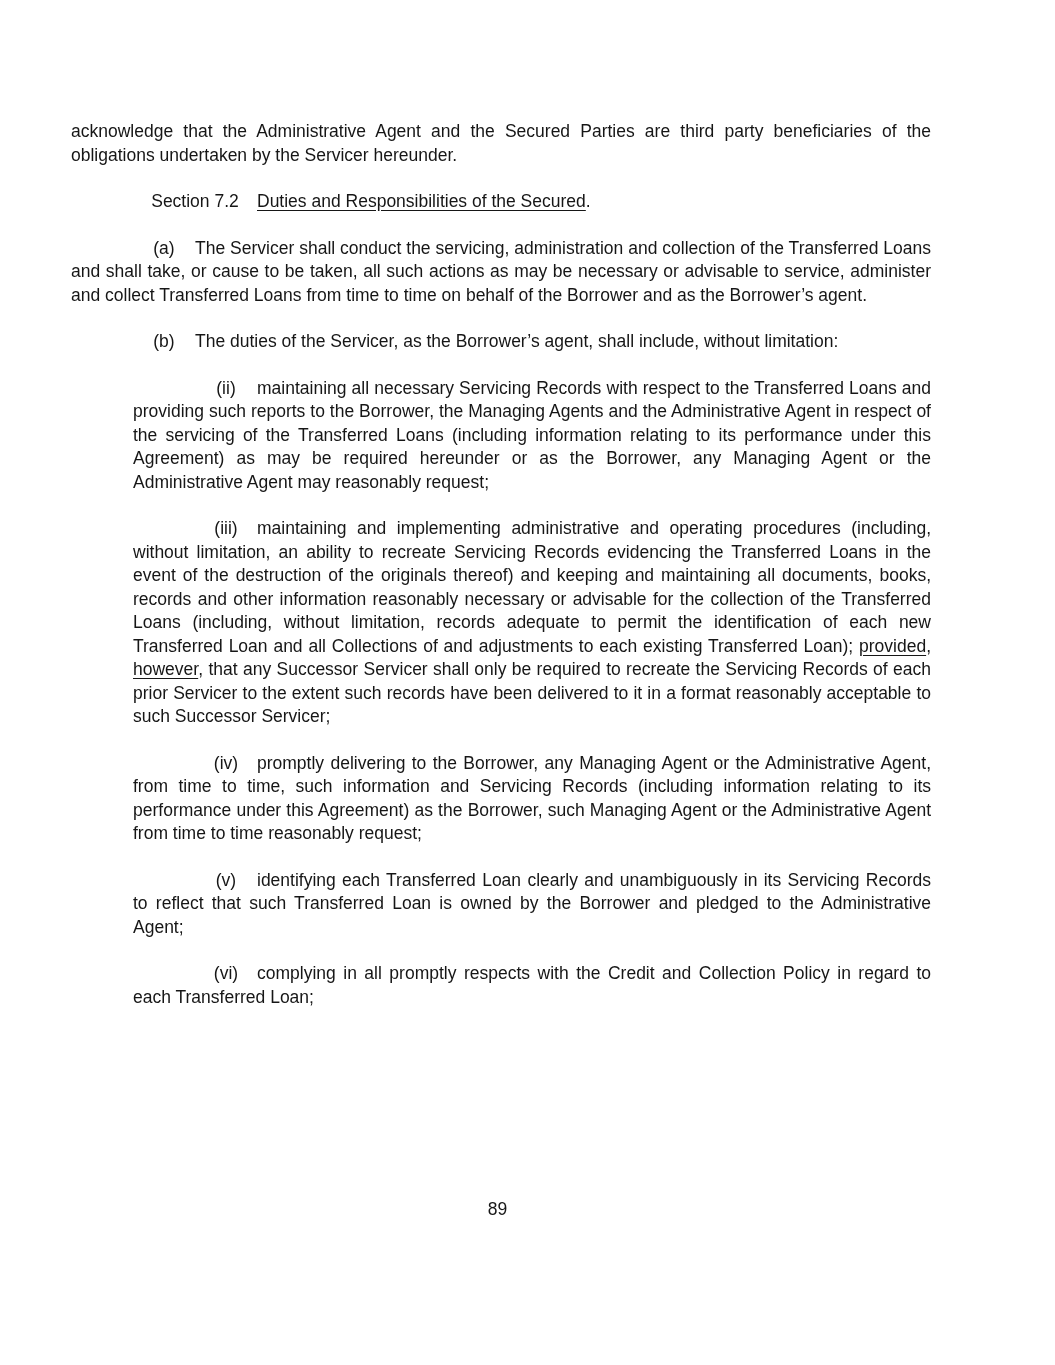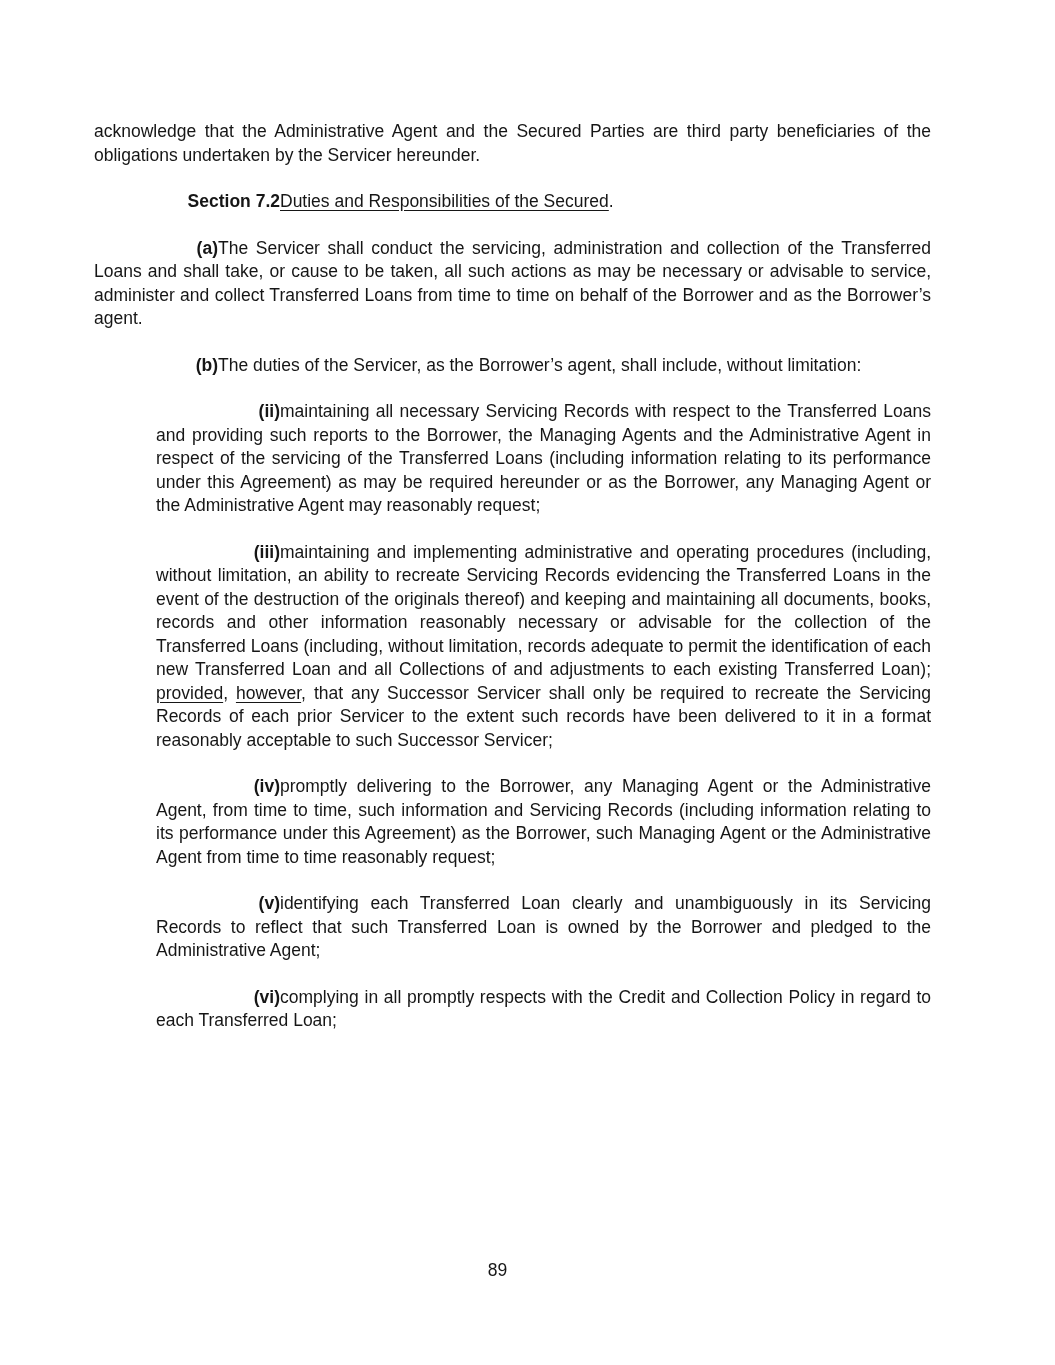--- a/index.html
+++ b/index.html
@@ -12,56 +12,55 @@
     width: 1055px;
     height: 1365px;
     background: #ffffff;
     overflow: hidden;
     font-family: "Liberation Sans", sans-serif;
     color: #161616;
     font-size: 17.5px;
     line-height: 23.5px;
   }
   .content {
-    padding: 120px 124px 0 94px;
+    padding: 120px 124px 0 71px;
   }
   p {
     margin: 23px 0 0 0;
     text-align: justify;
   }
   p.first {
     margin-top: 0;
   }
   .indent1 {
     text-indent: 62px;
   }
   .list-item {
     margin-left: 62px;
     text-indent: 62px;
   }
   .marker {
     display: inline-block;
     width: 62px;
     text-indent: 0;
-    text-align: right;
-    font-weight: bold;
+    text-align: center;
   }
   .marker.wide {
     width: 124px;
   }
   .heading {
     text-align: left;
   }
   .u {
     text-decoration: underline;
     text-underline-offset: 3px;
   }
   .page-number {
     position: absolute;
-    top: 1259px;
+    top: 1198px;
     left: 0;
     right: 60px;
     text-align: center;
   }
 </style>
 </head>
 <body>
 
 <div class="page">
   <div class="content">

